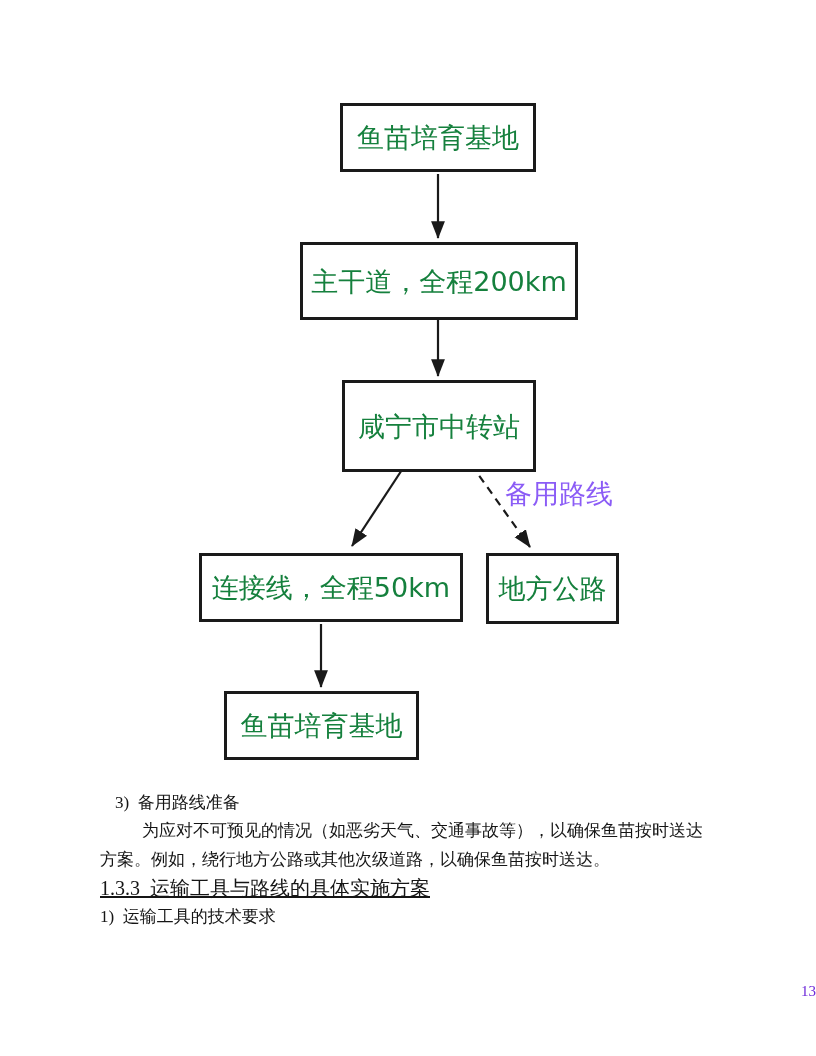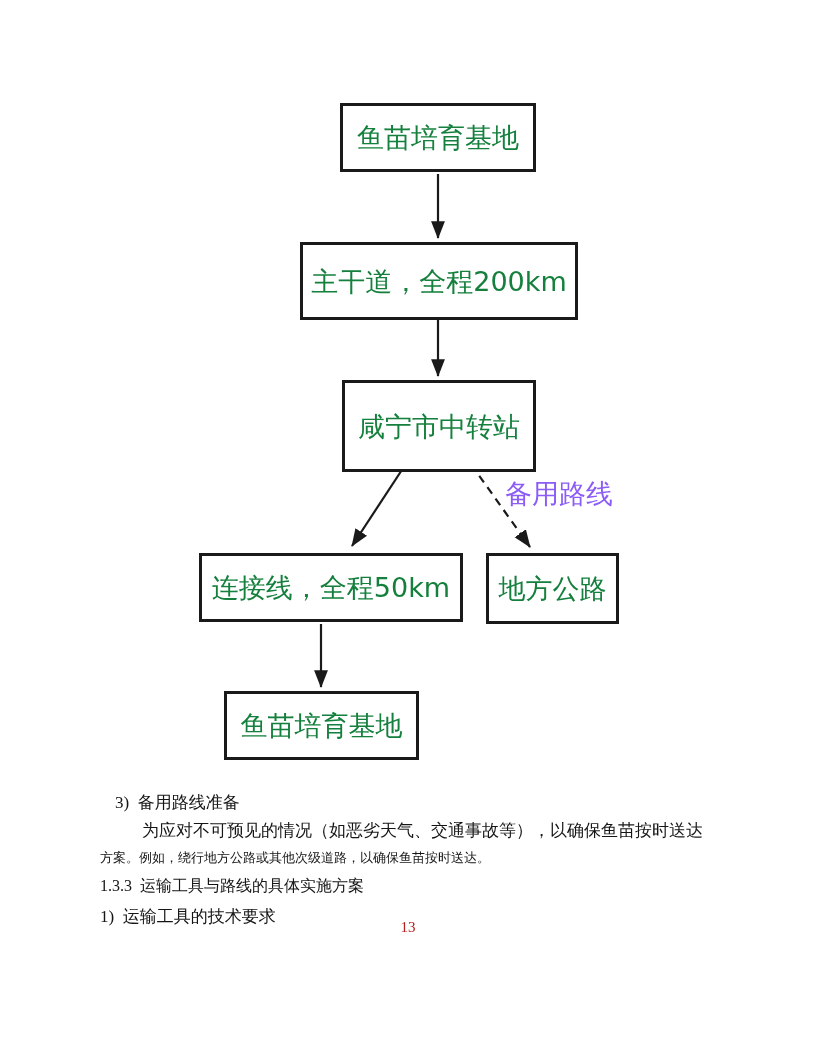--- a/index.html
+++ b/index.html
@@ -61,31 +61,31 @@
   
   .text-line {
     position: absolute;
     white-space: pre;
     line-height: 1.2;
     color: #151515;
     text-align: right;
   }
   .t-item3   { left: 115px; top: 793px; font-size: 17px; }
   .t-para1   { left: 142px; top: 821px; font-size: 17px; }
-  .t-para2   { left: 100px; top: 850px; font-size: 13px; }
-  .t-heading { left: 100px; top: 876px; font-size: 16px; }
+  .t-para2   { left: 100px; top: 850px; font-size: 17px; }
+  .t-heading { left: 100px; top: 876px; font-size: 20px; text-decoration: underline; }
   .t-item1   { left: 100px; top: 907px; font-size: 17px; }
   
   .page-number {
     position: absolute;
-    left: 0; top: 919px;
+    left: 0; top: 983px;
     width: 816px;
-    text-align: center;
+    text-align: right;
     font-size: 15px;
-    color: #b91c1c;
+    color: #6d28d9;
   }
 </style>
 </head>
 <body>
 
 <div class="page">
 
   <div class="flowchart-layer">
 
     <svg class="arrows-svg" viewBox="0 0 816 1056" xmlns="http://www.w3.org/2000/svg">

